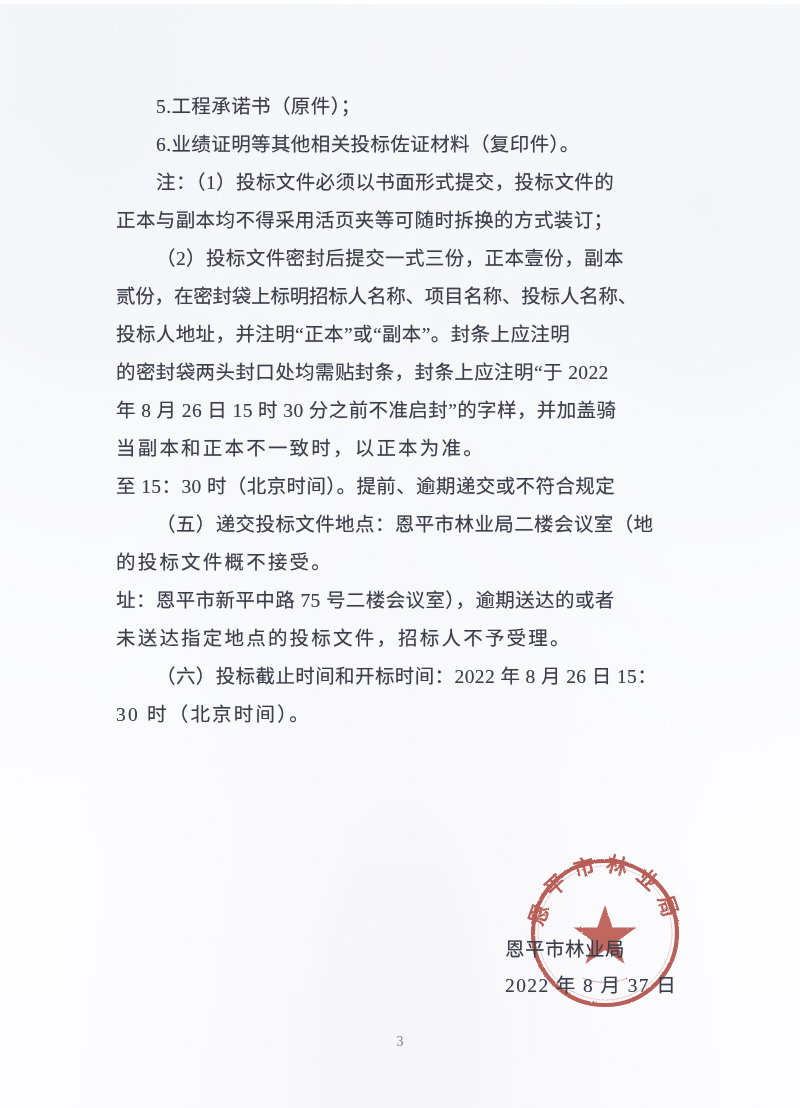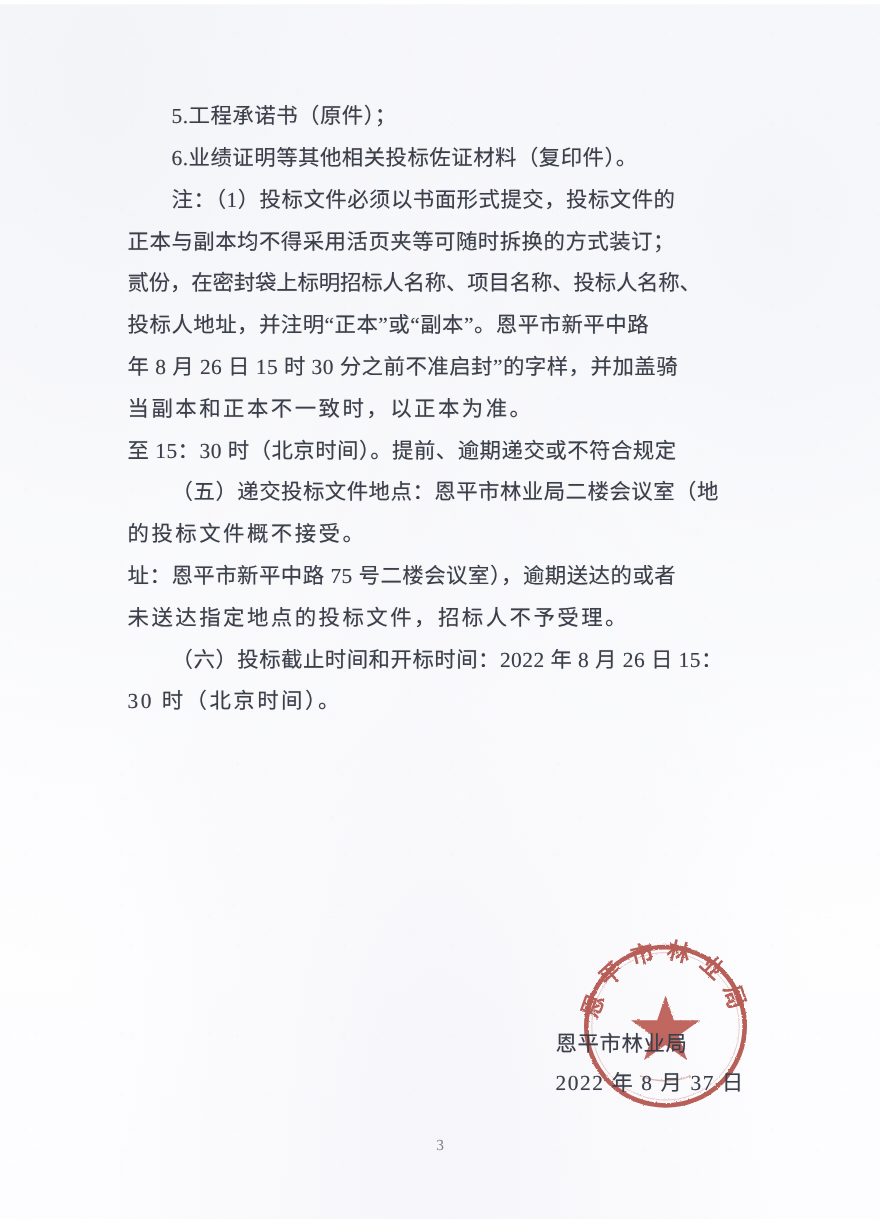--- a/index.html
+++ b/index.html
@@ -123,22 +123,24 @@
 <body>
 
 <div class="page">
 
   <div class="body-text">
 
     <div class="line indent">5.工程承诺书（原件）；</div>
     <div class="line indent">6.业绩证明等其他相关投标佐证材料（复印件）。</div>
     <div class="line indent">注：（1）投标文件必须以书面形式提交，投标文件的</div>
     <div class="line">正本与副本均不得采用活页夹等可随时拆换的方式装订；</div>
+    <div class="line indent">（2）投标文件密封后提交一式三份，正本壹份，副本</div>
     <div class="line tight">贰份，在密封袋上标明招标人名称、项目名称、投标人名称、</div>
-    <div class="line">投标人地址，并注明“正本”或“副本”。恩平市新平中路</div>
+    <div class="line">投标人地址，并注明“正本”或“副本”。封条上应注明</div>
+    <div class="line">的密封袋两头封口处均需贴封条，封条上应注明“于 2022</div>
     <div class="line">年 8 月 26 日 15 时 30 分之前不准启封”的字样，并加盖骑</div>
     <div class="line loose">当副本和正本不一致时，以正本为准。</div>
     <div class="line">至 15：30 时（北京时间）。提前、逾期递交或不符合规定</div>
     <div class="line indent">（五）递交投标文件地点：恩平市林业局二楼会议室（地</div>
     <div class="line loose">的投标文件概不接受。</div>
     <div class="line">址：恩平市新平中路 75 号二楼会议室），逾期送达的或者</div>
     <div class="line loose">未送达指定地点的投标文件，招标人不予受理。</div>
     <div class="line indent">（六）投标截止时间和开标时间：2022 年 8 月 26 日 15：</div>
     <div class="line loose">30 时（北京时间）。</div>
 

